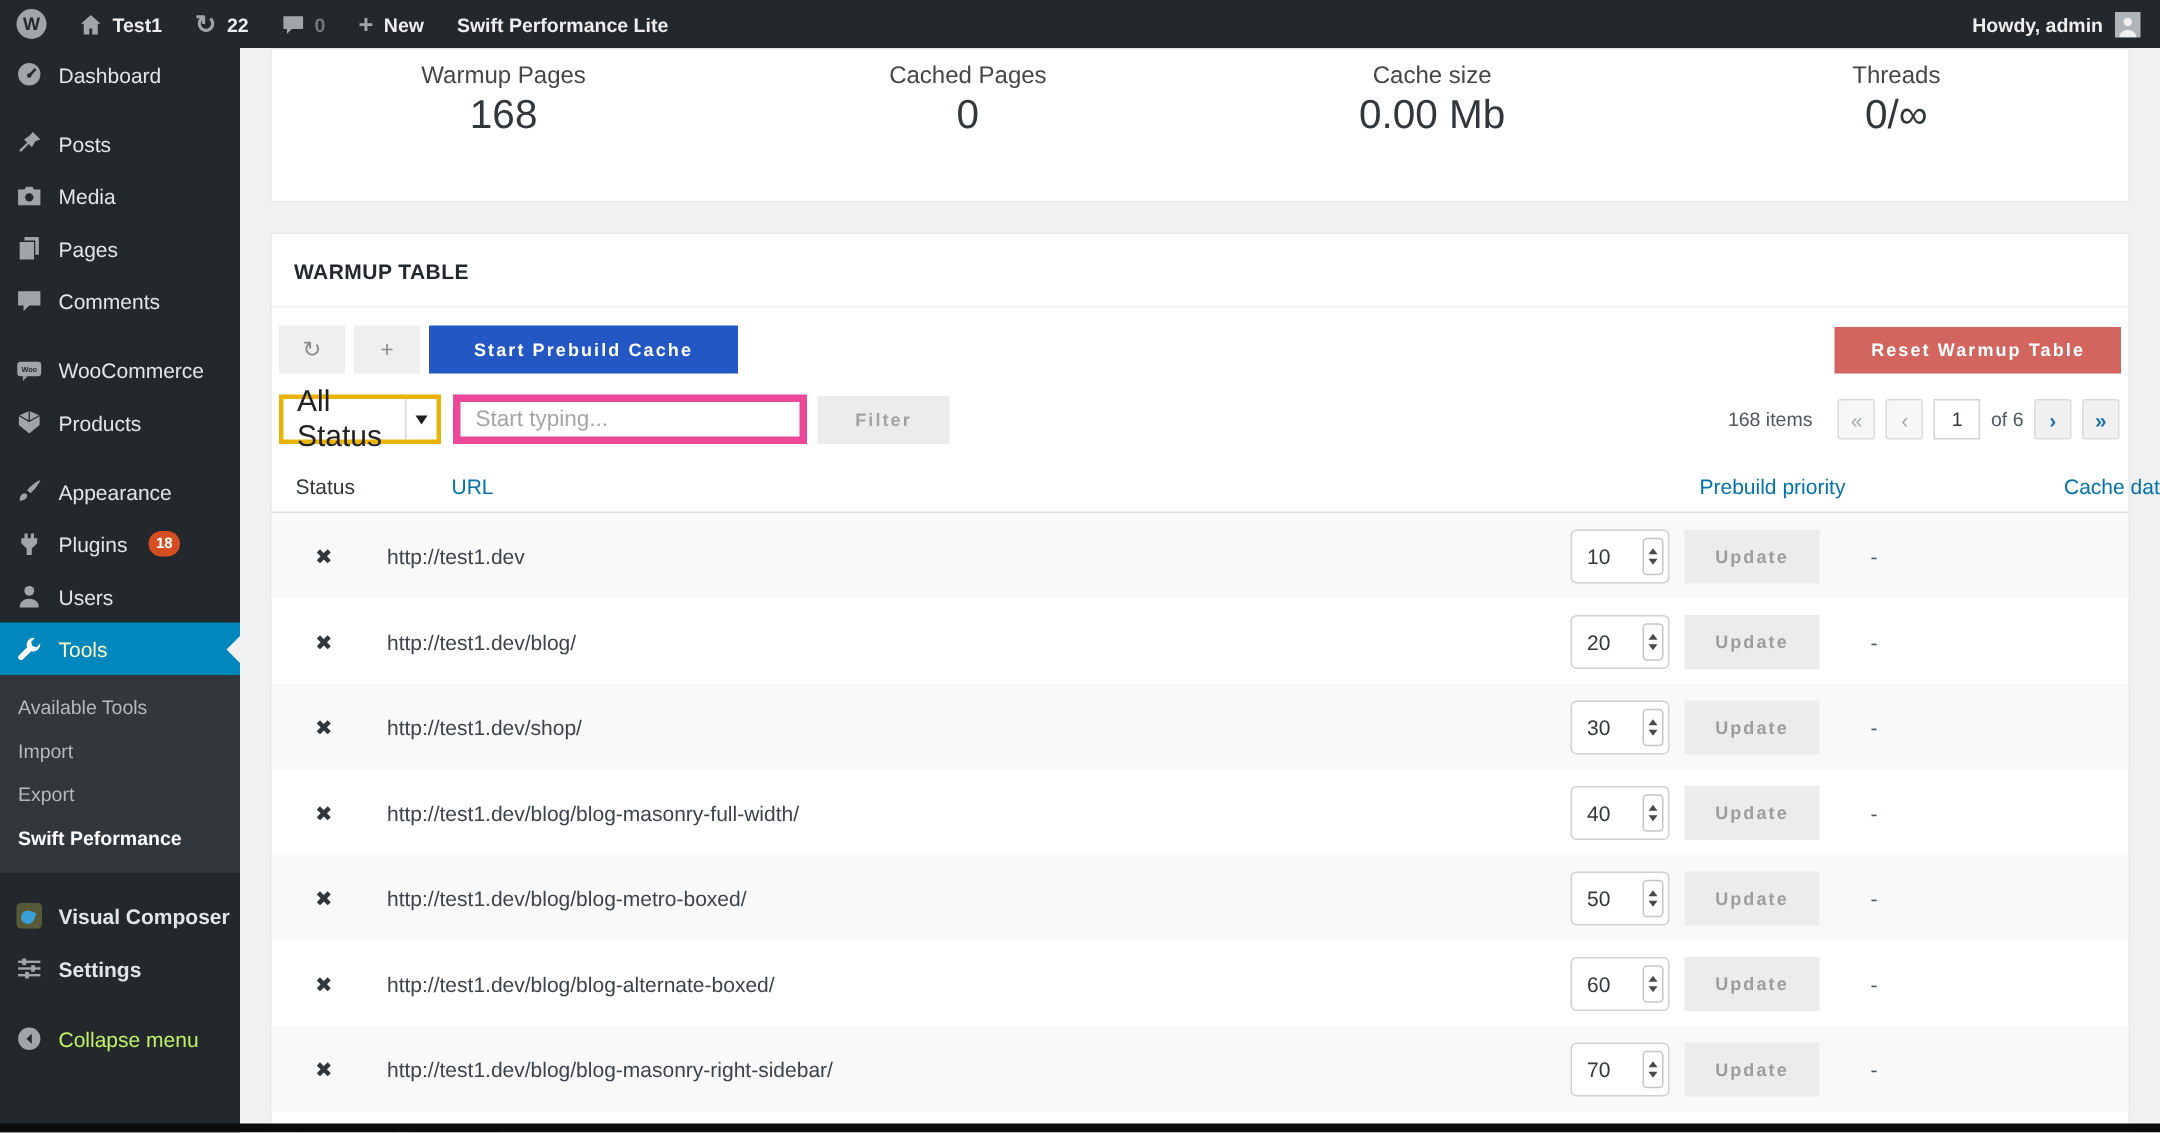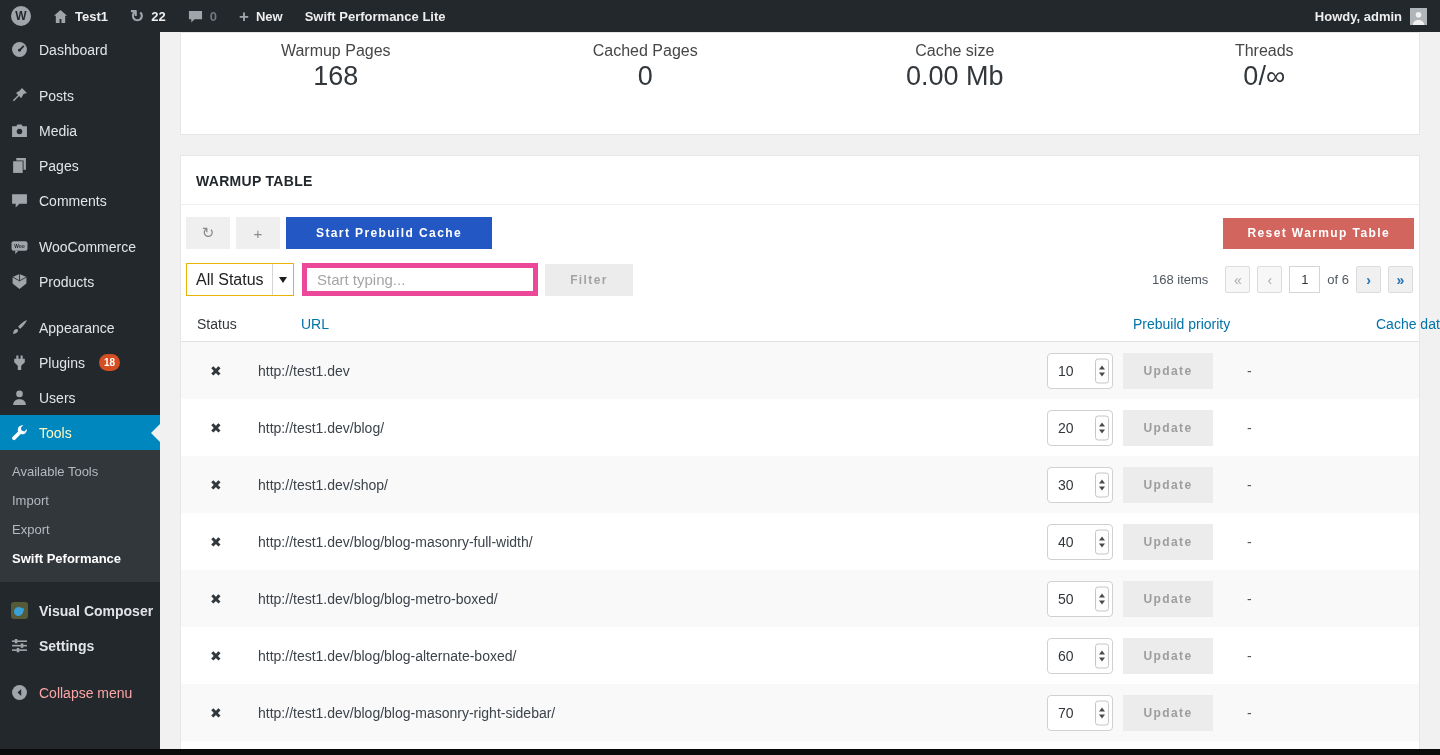--- a/index.html
+++ b/index.html
@@ -62,21 +62,21 @@
   .warmup-card { margin-top:20px; height:645px; }
   .wu-title { padding:17px 15px 15px; border-bottom:1px solid #f0f0f0; font-size:14px; font-weight:bold; color:#23282d; letter-spacing:.3px; }
 
   .toolbar { display:flex; align-items:center; padding:12px 5px 6px; }
   .btn { border:none; font-family:inherit; cursor:pointer; }
   .btn-sq { width:44px; height:32px; background:#efefef; color:#8b8b8b; font-size:15px; margin-right:6px; }
   .btn-prebuild { height:32px; padding:0 30px; background:#2257c4; color:#fff; font-size:12px; font-weight:bold; letter-spacing:1.4px; }
   .btn-reset { height:31px; padding:0 24px; background:#d2665e; color:#fff; font-size:12px; font-weight:bold; letter-spacing:1.4px; margin-left:auto; }
 
   .filter-row { display:flex; align-items:center; padding:8px 5px 10px; }
-  .select-box { width:108px; height:33px; border:1px solid #eab308; background:#fff; display:flex; align-items:center; font-size:16px; color:#222; cursor:pointer; position:relative; }
+  .select-box { width:108px; height:33px; border:3px solid #eab308; background:#fff; display:flex; align-items:center; font-size:20px; color:#222; cursor:pointer; position:relative; }
   .select-box .sel-text { padding-left:9px; flex:1; }
   .select-box .sel-arrow { width:21px; height:100%; border-left:1px solid #d5d5d5; display:flex; align-items:center; justify-content:center; }
   .select-box .sel-arrow::after { content:""; border-left:4px solid transparent; border-right:4px solid transparent; border-top:6px solid #1d1d1f; }
   .search-input { width:236px; height:33px; border:5px solid #ec4899; margin-left:8px; padding:0 10px; font-size:15px; font-family:inherit; color:#333; }
   .search-input::placeholder { color:#a5a5a5; }
   .btn-filter { width:88px; height:32px; background:#ececec; color:#a3a3a3; font-size:12px; font-weight:bold; letter-spacing:1.4px; margin-left:7px; }
 
   .pager { margin-left:auto; display:flex; align-items:center; gap:7px; font-size:13px; color:#50575e; padding-right:1px; }
   .pg-btn { width:25px; height:27px; border:1px solid #dcdcde; border-radius:2px; background:#f3f3f3; display:flex; align-items:center; justify-content:center; font-size:14px; cursor:pointer; }
   .pg-btn.disabled { color:#a7aaad; background:#f7f7f7; cursor:default; }
@@ -270,21 +270,21 @@
           <rect x="1" y="7.4" width="14" height="1.5"></rect>
           <rect x="1" y="11.6" width="14" height="1.5"></rect>
           <rect x="3.6" y="1.9" width="2.4" height="4.1"></rect>
           <rect x="9.2" y="6.1" width="2.4" height="4.1"></rect>
           <rect x="5.4" y="10.3" width="2.4" height="4.1"></rect>
         </svg>
     </span>
     <span style="font-weight:bold;">Settings</span>
   </div>
   <div class="collapse-gap"></div>
-  <div class="menu-item" style="color:#fca5a5;">
+  <div class="menu-item" style="color:#bef264;">
     <span class="mi-ico">
       <svg viewBox="0 0 16 16">
           <circle cx="8" cy="8" r="7" fill="#a0a5aa"></circle>
           <path d="M9.6 4.8 6.2 8l3.4 3.2z" fill="#23282d"></path>
         </svg>
     </span>
     <span>Collapse menu</span>
   </div>
 </div>
 

